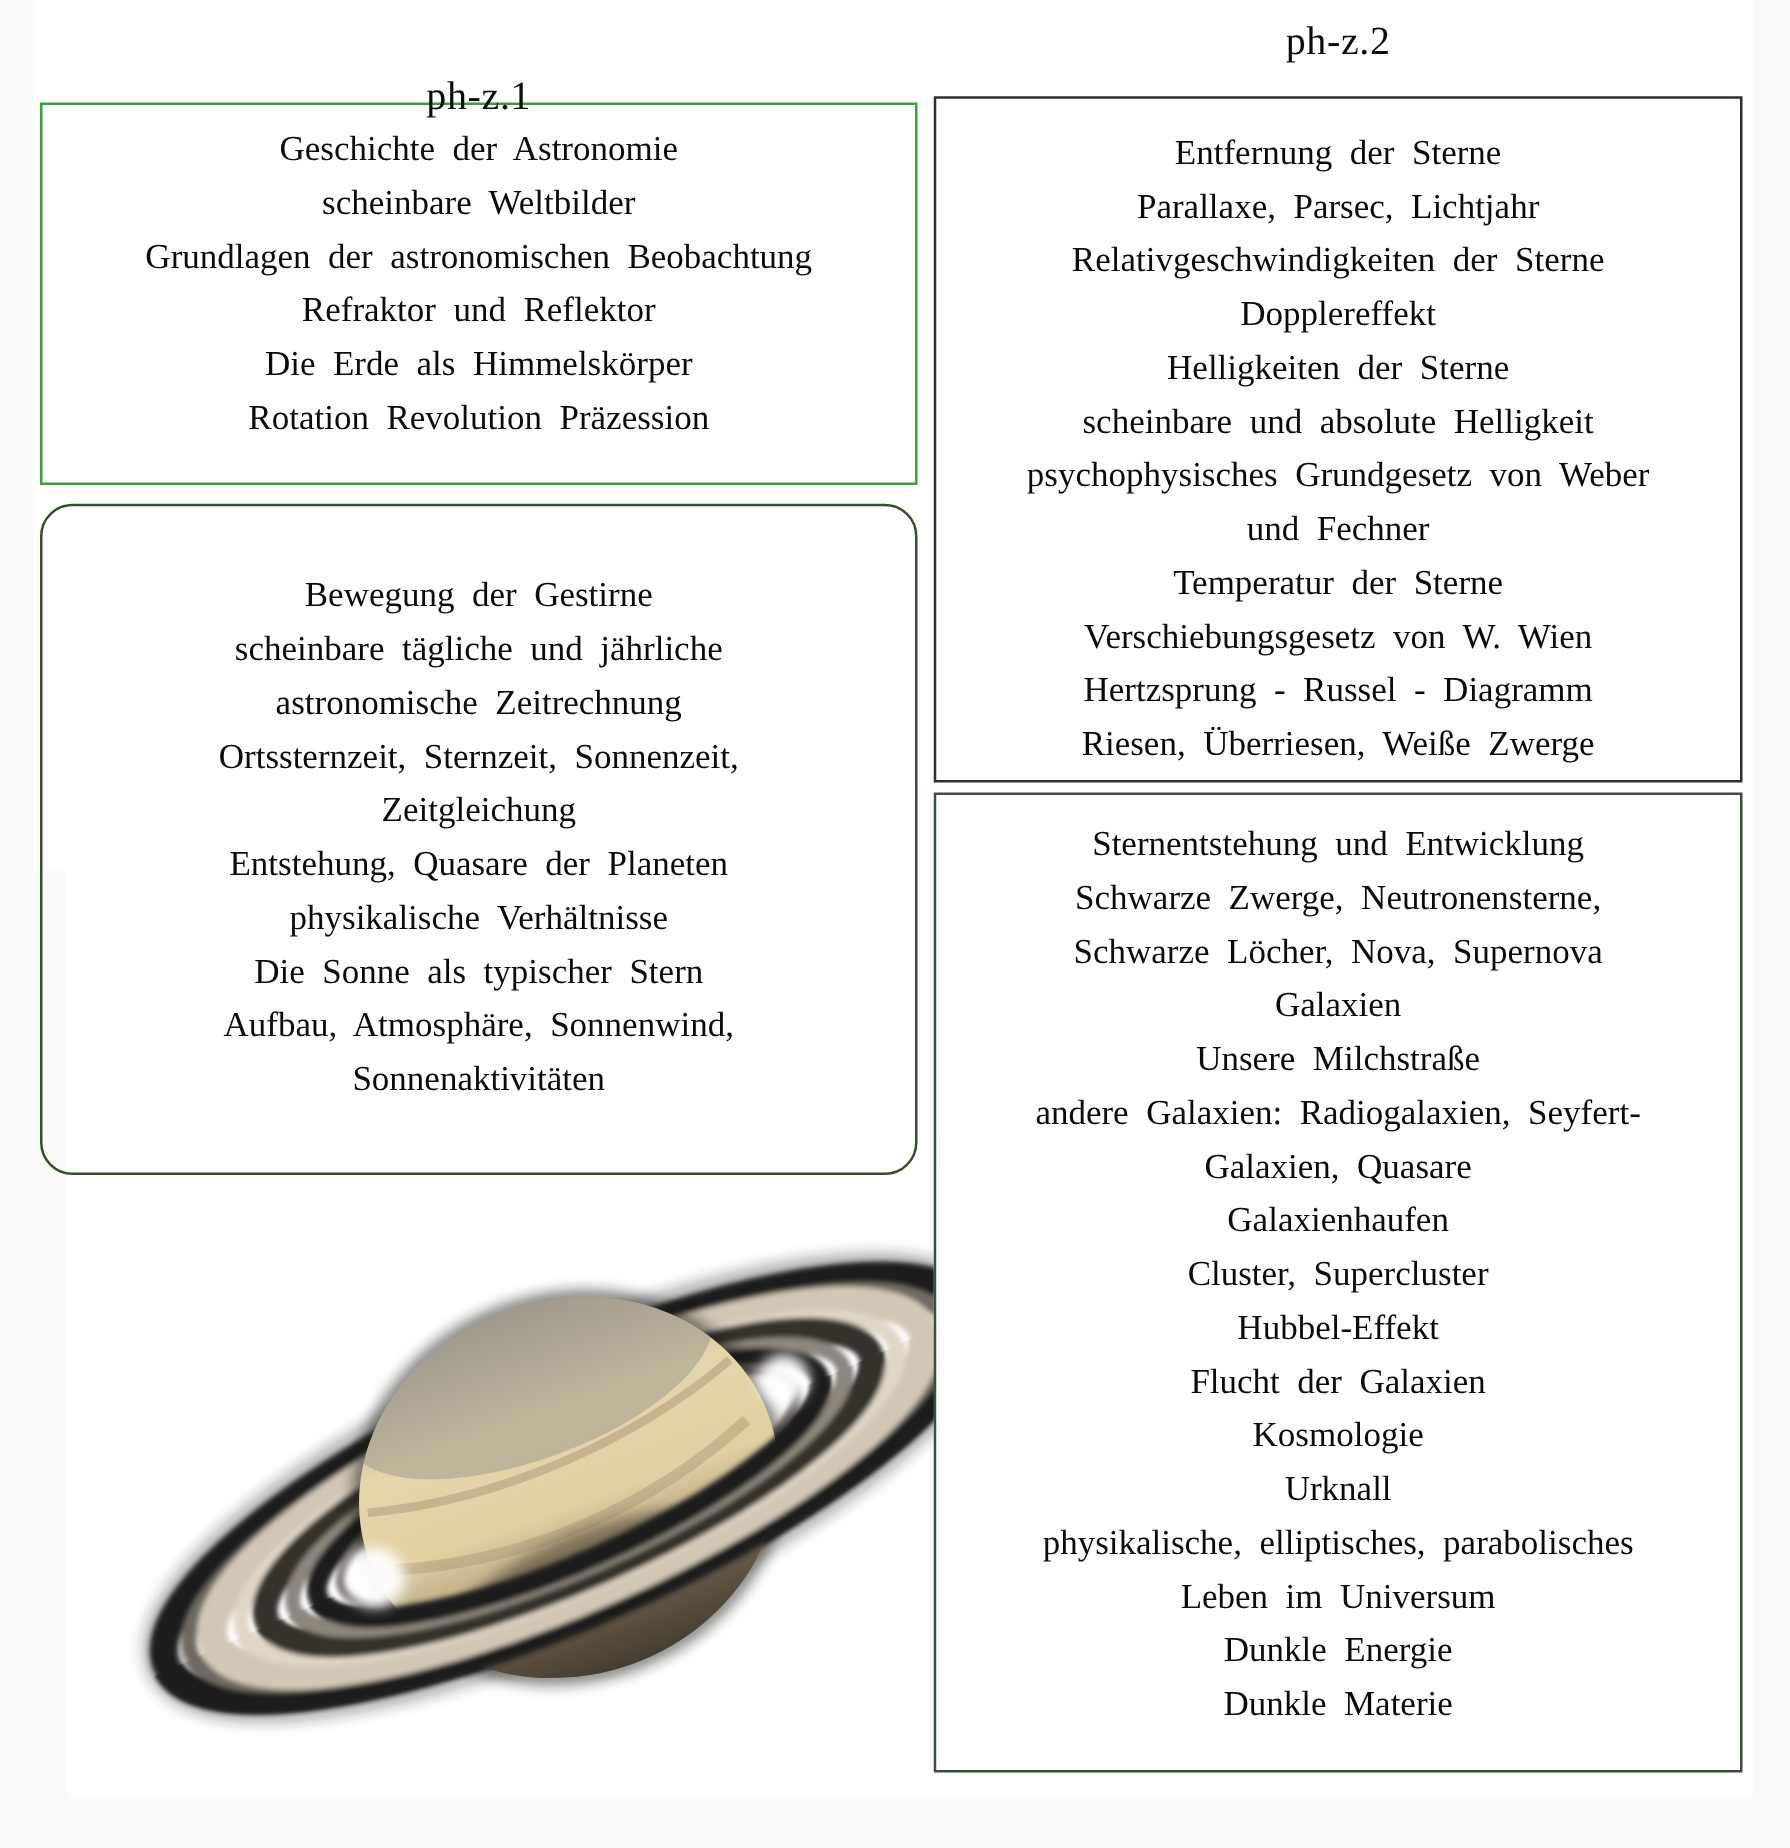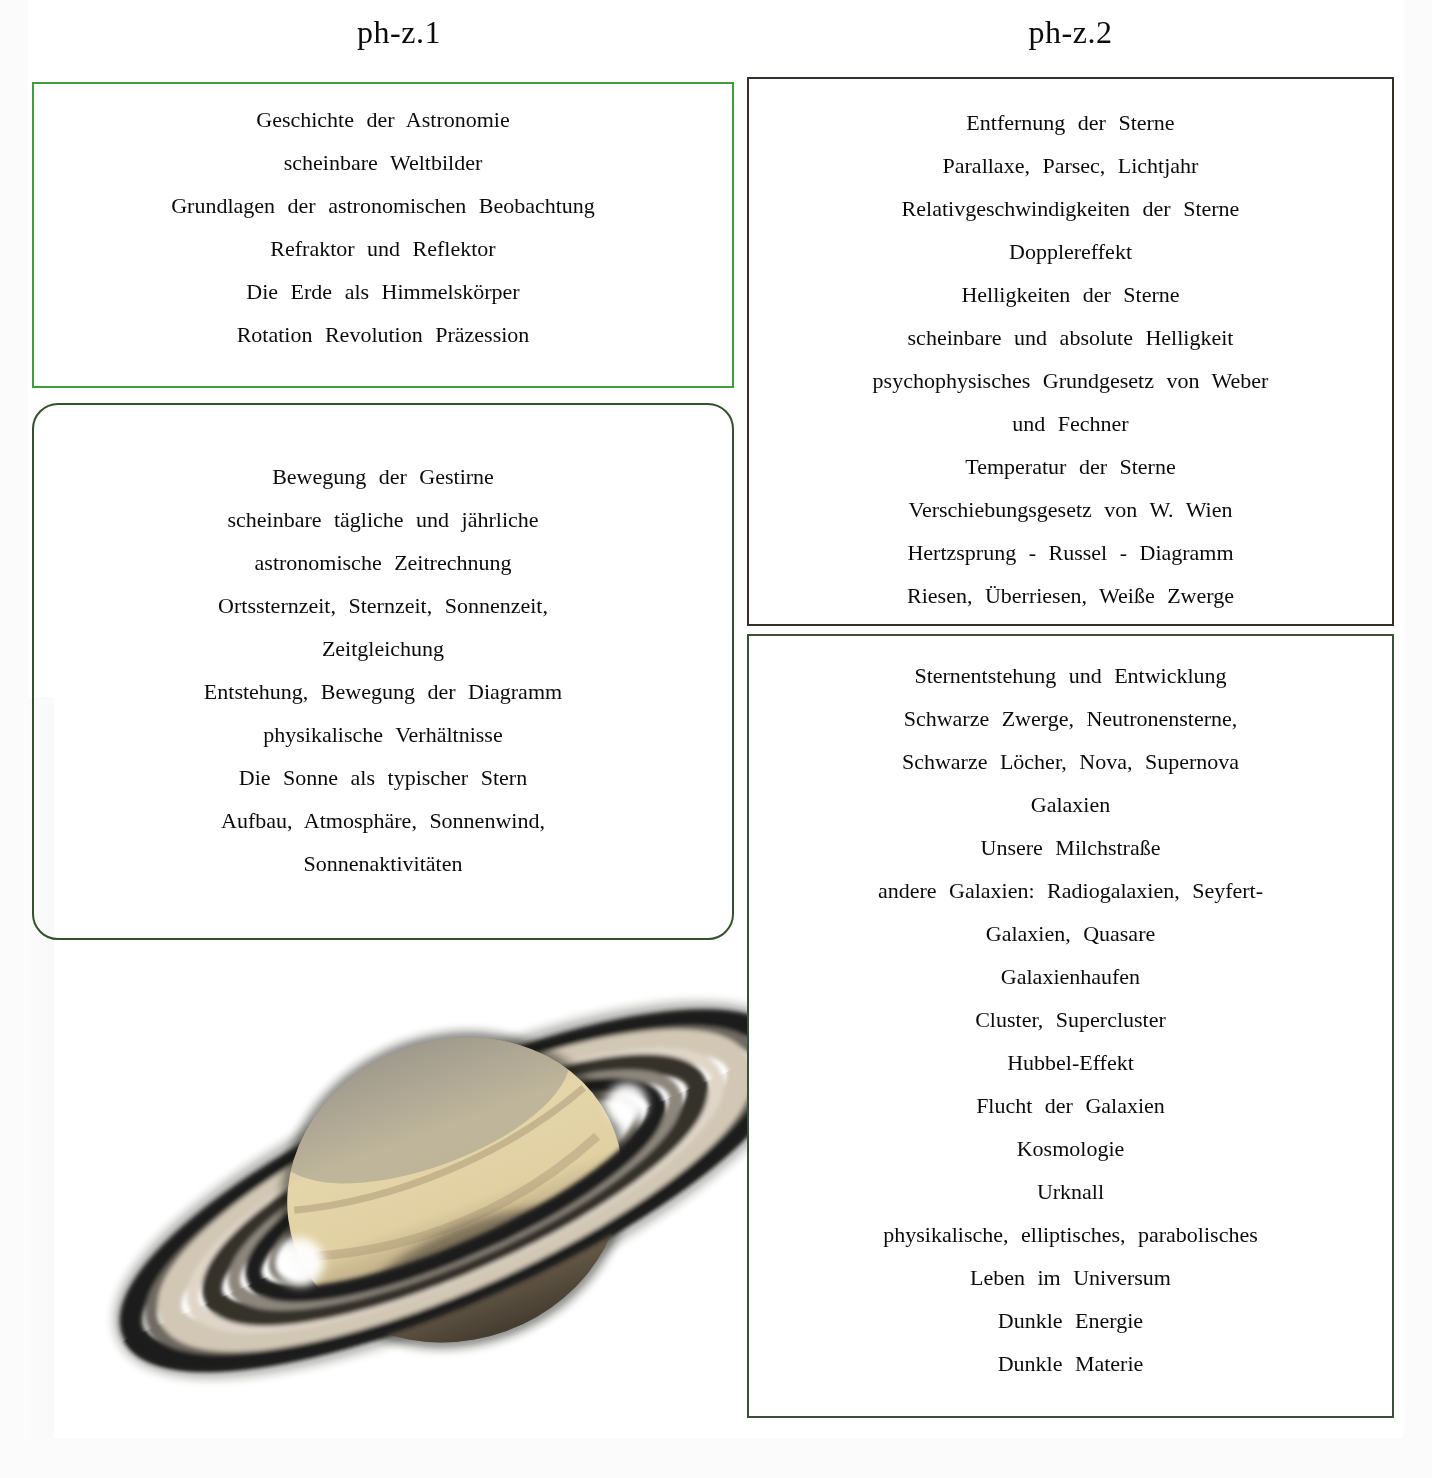--- a/index.html
+++ b/index.html
@@ -18,28 +18,28 @@
   }
   .artifact{
     position:absolute;left:28px;top:697px;
     width:26px;height:741px;background:#fafafa;
   }
   .col-header{
     position:absolute;top:12px;
     text-align:center;font-size:32px;line-height:40px;
     z-index:4;letter-spacing:0.5px;
   }
-  .h1{left:48px;width:702px;}
+  .h1{left:32px;width:702px;margin-top:44px;}
   .h2{left:747px;width:647px;}
   .topic-box{
     position:absolute;box-sizing:border-box;
     border:2px solid #000;
     background:transparent;
     text-align:center;
-    font-size:22px;line-height:43px;word-spacing:7px;
+    font-size:28px;line-height:43px;word-spacing:7px;
     z-index:3;
   }
   .box-l1{left:32px;top:82px;width:702px;height:306px;padding-top:14px;}
   .box-l2{left:32px;top:403px;width:702px;height:537px;padding-top:50px;}
   .box-r1{left:747px;top:77px;width:647px;height:549px;padding-top:22px;}
   .box-r2{left:747px;top:634px;width:647px;height:784px;padding-top:18px;}
   .tline{white-space:nowrap;}
   .saturn-wrap{
     position:absolute;left:60px;top:955px;
     width:687px;height:487px;z-index:1;
@@ -64,21 +64,21 @@
       <div class="tline">Die Erde als Himmelskörper</div>
       <div class="tline">Rotation Revolution Präzession</div>
     </div>
 
   <div class="topic-box box-l2" style="border-color: rgb(52, 80, 45); border-radius: 26px;">
       <div class="tline">Bewegung der Gestirne</div>
       <div class="tline">scheinbare tägliche und jährliche</div>
       <div class="tline">astronomische Zeitrechnung</div>
       <div class="tline">Ortssternzeit, Sternzeit, Sonnenzeit,</div>
       <div class="tline">Zeitgleichung</div>
-      <div class="tline">Entstehung, Bewegung der Diagramm</div>
+      <div class="tline">Entstehung, Quasare der Planeten</div>
       <div class="tline">physikalische Verhältnisse</div>
       <div class="tline">Die Sonne als typischer Stern</div>
       <div class="tline">Aufbau, Atmosphäre, Sonnenwind,</div>
       <div class="tline">Sonnenaktivitäten</div>
     </div>
 
   <div class="topic-box box-r1" style="border-color: rgb(55, 45, 45);">
       <div class="tline">Entfernung der Sterne</div>
       <div class="tline">Parallaxe, Parsec, Lichtjahr</div>
       <div class="tline">Relativgeschwindigkeiten der Sterne</div>

